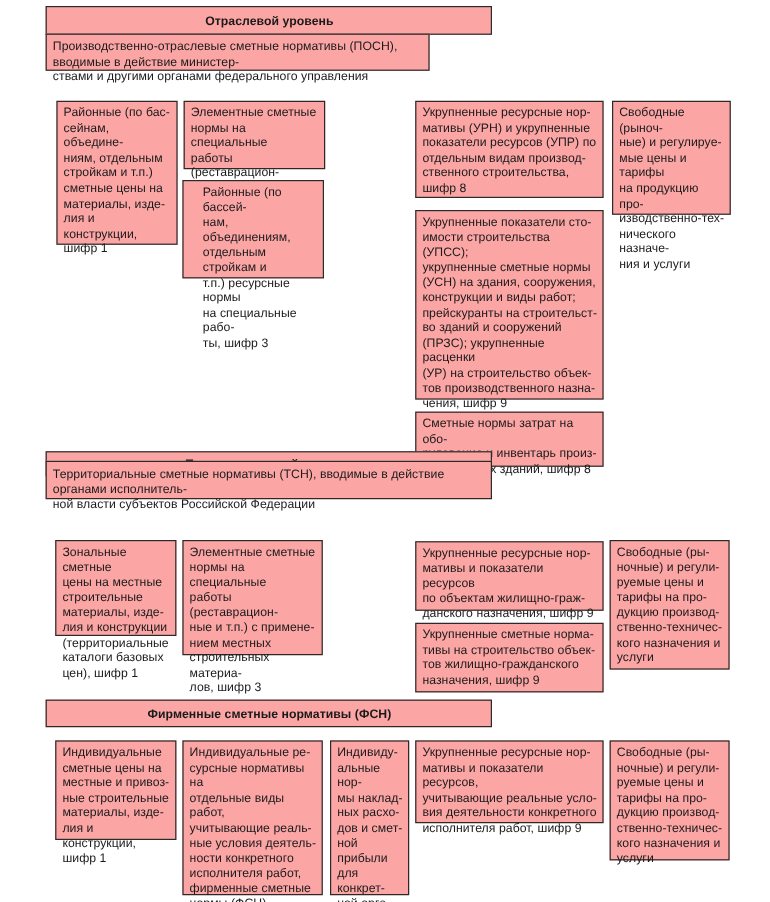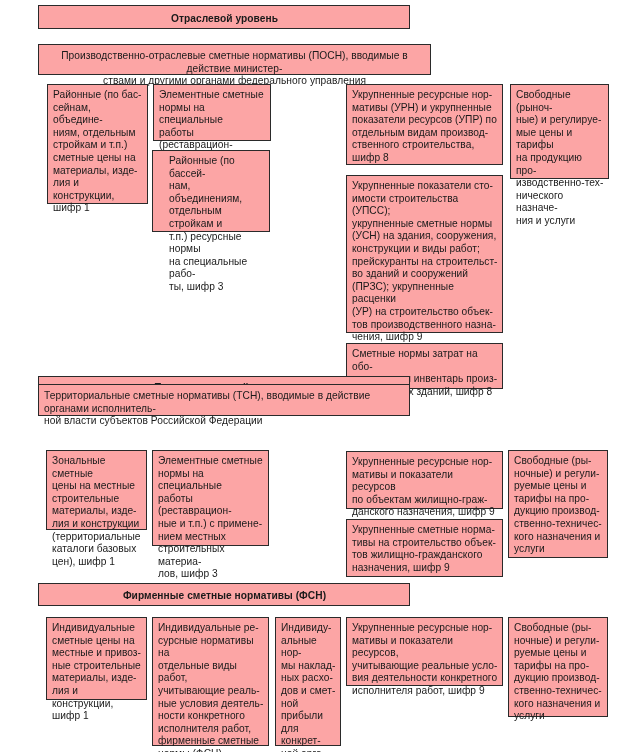--- a/index.html
+++ b/index.html
@@ -26,21 +26,21 @@
       padding-top: 7px;
       white-space: normal;
     }
     .wide { white-space: pre-line; padding: 5px 5px; }
   </style>
 </head>
 <body>
 
 <div class="box header" style="left:38px; top:5px; width:372px; height:24px;">Отраслевой уровень</div>
 
-<div class="box wide" style="left:38px; top:44px; width:393px; height:31px;text-align:center;">Производственно-отраслевые сметные нормативы (ПОСН), вводимые в действие министер-
+<div class="box wide" style="left:38px; top:28px; width:320px; height:31px;">Производственно-отраслевые сметные нормативы (ПОСН), вводимые в действие министер-
 ствами и другими органами федерального управления</div>
 
 <div class="box" style="left:47px; top:84px; width:101px; height:120px;">Районные (по бас-
 сейнам, объедине-
 ниям, отдельным
 стройкам и т.п.)
 сметные цены на
 материалы, изде-
 лия и конструкции,
 шифр 1</div>

